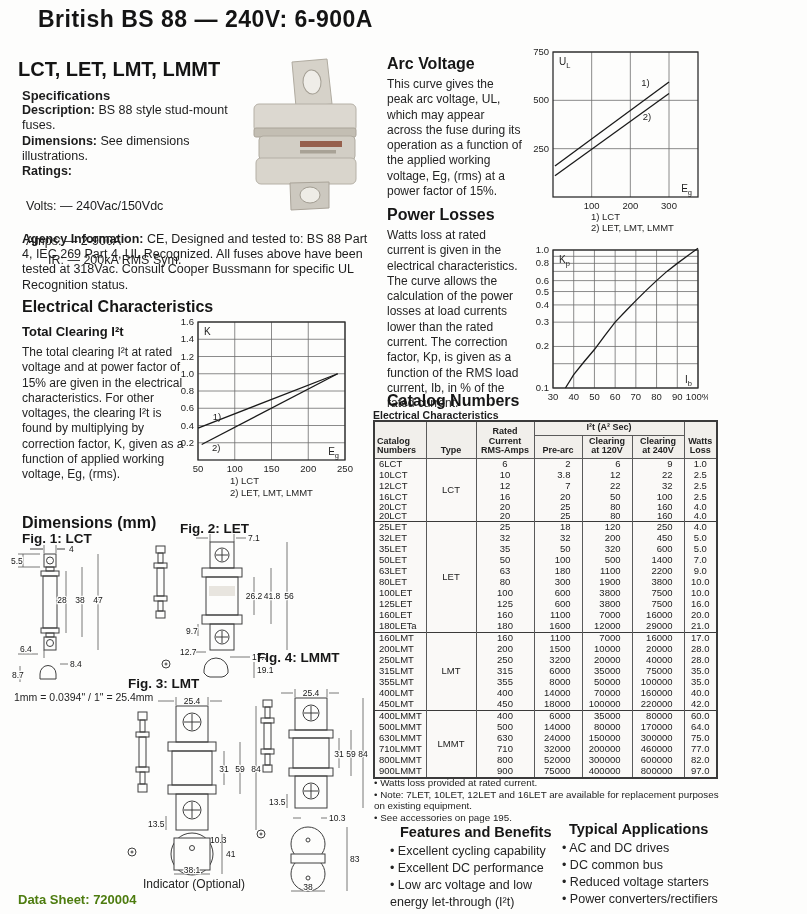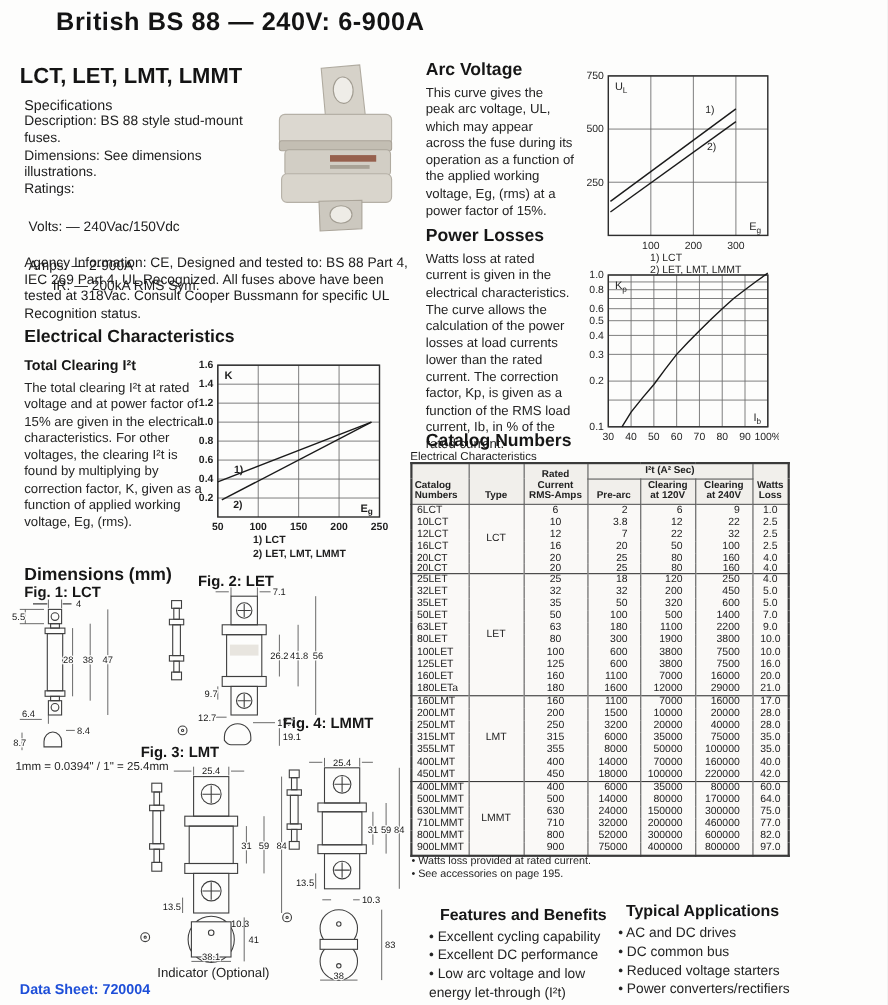--- a/index.html
+++ b/index.html
@@ -1,20 +1,20 @@
 <!DOCTYPE html>
 <html><head>
 <meta charset="utf-8">
 <style>
   html,body{margin:0;padding:0;background:#e9e9e9;}
   .sheet{position:relative;width:807px;height:914px;background:#fdfdfc;overflow:hidden;
          font-family:"Liberation Sans",sans-serif;color:#1c1c1c;}
   .abs{position:absolute;}
-  .b{font-weight:normal;}
-  .page-title{left:38px;top:6px;font-size:23px;font-weight:bold;letter-spacing:.5px;color:#141414;margin-left:13px;}
+  .b{font-weight:bold;}
+  .page-title{left:38px;top:6px;font-size:23px;font-weight:bold;letter-spacing:.5px;color:#141414;}
   .series-title{left:18px;top:58px;font-size:20px;font-weight:bold;color:#141414;}
   .h2{font-size:16px;font-weight:bold;color:#161616;}
   .h3{font-size:13px;font-weight:bold;color:#161616;}
   .body-txt{font-size:12px;line-height:15.3px;color:#242424;}
   .spec-wrap{left:22px;top:88px;width:215px;font-size:12.5px;line-height:15.2px;}
   .spec-line.ind1{padding-left:4px;margin-top:20px;}
   .spec-line.ind2{padding-left:26px;margin-top:3px;}
   .agency{left:22px;top:232px;width:352px;font-size:12.5px;line-height:15.2px;}
   
   .chart svg text{font-family:"Liberation Sans",sans-serif;font-size:9.5px;fill:#1e1e1e;}
@@ -48,21 +48,21 @@
   
   .fig line,.fig path,.fig rect,.fig circle,.fig ellipse{stroke:#3f3f3f;fill:none;stroke-width:1;}
   .fig .thin{stroke-width:.8;stroke:#555;}
   .fig text{font-family:"Liberation Sans",sans-serif;font-size:8.5px;fill:#161616;
             stroke:#fdfdfc;stroke-width:2.4px;paint-order:stroke;}
   .fig .wfill{fill:#fdfdfc;}
   .fig .gfill{fill:#e8e5df;stroke:none;}
   .figlabel{font-size:13.5px;font-weight:bold;color:#161616;}
   .conv{font-size:10.5px;color:#242424;}
   .caption{font-size:12px;color:#242424;text-align:center;}
-  .datasheet{left:18px;top:892px;font-size:13px;font-weight:bold;color:#1d4ed8;}
+  .datasheet{left:18px;top:892px;font-size:13px;font-weight:bold;color:#4d7c0f;}
 </style>
 </head>
 <body>
 
 <div class="sheet">
 
   <div class="abs page-title">British BS 88 — 240V:  6-900A</div>
 
   <div class="abs series-title">LCT, LET, LMT, LMMT</div>
 
@@ -92,21 +92,21 @@
       <rect x="26" y="104" width="100" height="26" rx="5" fill="#d9d5cc" stroke="#b5b0a6"></rect>
       <polygon points="60,129 99,128 99,154 61,156" fill="#ccc8bf" stroke="#aaa499"></polygon>
       <ellipse cx="80" cy="141" rx="10" ry="8" fill="#eeece6" stroke="#a29d92"></ellipse>
     </svg>
   </div>
 
   <div class="abs h2" style="left:22px;top:298px;">Electrical Characteristics</div>
   <div class="abs h3" style="left:22px;top:324px;">Total Clearing I²t</div>
   <div class="abs body-txt" style="left:22px;top:345px;width:166px;">The total clearing I²t at rated voltage and at power factor of 15% are given in the electrical characteristics. For other voltages, the clearing I²t is found by multiplying by correction factor, K, given as a function of applied working voltage, Eg, (rms).</div>
 
-  <div class="abs chart" style="left:180px;top:324px;font-weight:bold;">
+  <div class="abs chart" style="left:180px;top:314px;">
     <svg id="chart-total_clearing_k" width="180" height="192" viewBox="0 0 180 192">
         <line x1="18" y1="8" x2="165" y2="8" class="grid"></line>
         <line x1="18" y1="25.250000000000014" x2="165" y2="25.250000000000014" class="grid"></line>
         <line x1="18" y1="42.500000000000014" x2="165" y2="42.500000000000014" class="grid"></line>
         <line x1="18" y1="59.75" x2="165" y2="59.75" class="grid"></line>
         <line x1="18" y1="77" x2="165" y2="77" class="grid"></line>
         <line x1="18" y1="94.25" x2="165" y2="94.25" class="grid"></line>
         <line x1="18" y1="111.5" x2="165" y2="111.5" class="grid"></line>
         <line x1="18" y1="128.75" x2="165" y2="128.75" class="grid"></line>
         <line x1="18" y1="8" x2="18" y2="146" class="grid"></line>
@@ -329,21 +329,21 @@
       <line x1="38" y1="205" x2="72" y2="205" class="thin"></line>
       <text x="55" y="204" text-anchor="middle">38</text>
     </svg>
   </div>
 
   <div class="abs datasheet">Data Sheet: 720004</div>
 
   <div class="abs h2" style="left:387px;top:55px;">Arc Voltage</div>
   <div class="abs body-txt" style="left:387px;top:77px;width:136px;">This curve gives the peak arc voltage, UL, which may appear across the fuse during its operation as a function of the applied working voltage, Eg, (rms) at a power factor of 15%.</div>
 
-  <div class="abs chart" style="left:528px;top:61px;">
+  <div class="abs chart" style="left:528px;top:44px;">
     <svg id="chart-arc_voltage" width="180" height="195" viewBox="0 0 180 195">
         <line x1="25" y1="8" x2="170" y2="8" class="grid"></line>
         <line x1="25" y1="56.33333333333334" x2="170" y2="56.33333333333334" class="grid"></line>
         <line x1="25" y1="104.66666666666667" x2="170" y2="104.66666666666667" class="grid"></line>
         <line x1="63.666666666666664" y1="8" x2="63.666666666666664" y2="153" class="grid"></line>
         <line x1="102.33333333333333" y1="8" x2="102.33333333333333" y2="153" class="grid"></line>
         <line x1="141" y1="8" x2="141" y2="153" class="grid"></line>
         <rect x="25" y="8" width="145" height="145" class="border"></rect>
         <text x="21" y="11" text-anchor="end">750</text>
         <text x="21" y="59.33333333333334" text-anchor="end">500</text>
@@ -679,20 +679,21 @@
             <td class="c-num">400000</td>
             <td class="c-num">800000</td>
             <td class="c-watts">97.0</td>
           </tr>
         </tbody>
     </table>
   </div>
 
   <div class="abs footnotes" id="footnotes">
       <div>Watts loss provided at rated current.</div>
+      <div>Note: 7LET, 10LET, 12LET and 16LET are available for replacement purposes on existing equipment.</div>
       <div>See accessories on page 195.</div>
     </div>
 
   <div class="abs h2" style="left:400px;top:824px;font-size:14.5px;">Features and Benefits</div>
   <ul class="abs blist" style="left:390px;top:843px;width:170px;" id="features-list">
       <li>Excellent cycling capability</li>
       <li>Excellent DC performance</li>
       <li>Low arc voltage and low energy let-through (I²t)</li>
     </ul>
 

